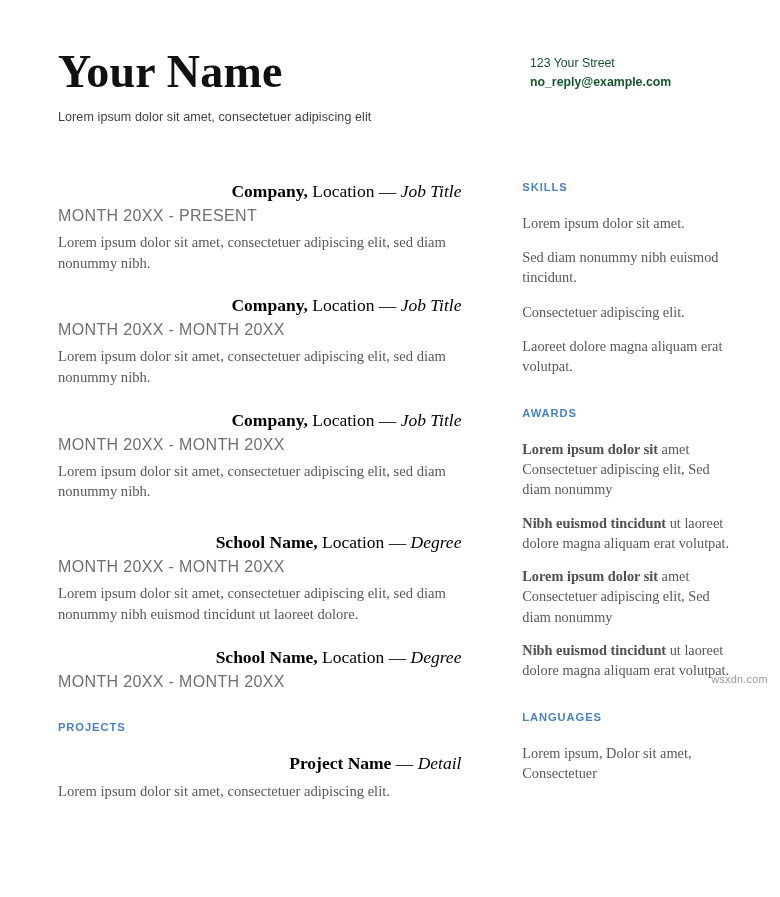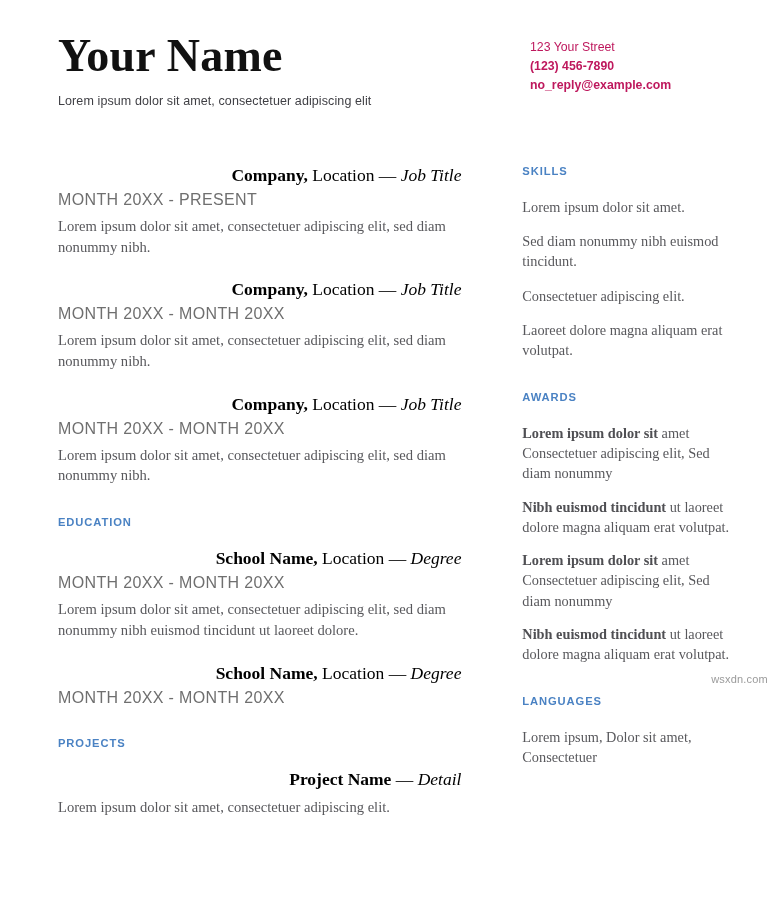--- a/index.html
+++ b/index.html
@@ -13,21 +13,21 @@
     position: relative;
     font-family: "Liberation Sans", sans-serif;
     overflow: hidden;
   }
 
   .page {
     position: relative;
     width: 780px;
     height: 694px;
     box-sizing: border-box;
-    padding: 28px 40px 0 58px;
+    padding: 44px 40px 0 58px;
   }
 
   
   .header {
     display: flex;
     align-items: flex-start;
     justify-content: space-between;
   }
   .header-left { width: 450px; padding-top: 4px; }
   .name {
@@ -45,21 +45,21 @@
     color: #3f3f44;
     margin-top: 14px;
     letter-spacing: 0.1px;
   }
   .contact {
     width: 210px;
     padding-top: 10px;
     font-family: "Liberation Sans", sans-serif;
     font-size: 12.3px;
     line-height: 1.55;
-    color: #be185d;
+    color: #14532d;
   }
   .contact .bold { font-weight: bold; }
 
   
   .columns {
     display: flex;
     margin-top: 57px;
   }
   .col-left  { width: 404px; }
   .col-gap   { width: 61px; }
@@ -137,21 +137,20 @@
 
 <div class="page">
 
   <div class="header">
     <div class="header-left">
       <div class="name">Your Name</div>
       <div class="tagline">Lorem ipsum dolor sit amet, consectetuer adipiscing elit</div>
     </div>
     <div class="contact">
       <div>123 Your Street</div>
-      <div class="bold">(123) 456-7890</div>
       <div class="bold">no_reply@example.com</div>
     </div>
   </div>
 
   <div class="columns">
 
     <div class="col-left">
 
       <div class="section">
 
@@ -168,21 +167,20 @@
         </div>
 
         <div class="entry">
           <div class="entry-title"><span class="org">Company,</span><span class="loc"> Location </span><span class="dash">— </span><span class="role">Job Title</span></div>
           <div class="entry-date">MONTH 20XX - MONTH 20XX</div>
           <div class="entry-desc">Lorem ipsum dolor sit amet, consectetuer adipiscing elit, sed diam nonummy nibh.</div>
         </div>
       </div>
 
       <div class="section">
-        <div class="section-title">EDUCATION</div>
 
         <div class="entry">
           <div class="entry-title"><span class="org">School Name,</span><span class="loc"> Location </span><span class="dash">— </span><span class="role">Degree</span></div>
           <div class="entry-date">MONTH 20XX - MONTH 20XX</div>
           <div class="entry-desc">Lorem ipsum dolor sit amet, consectetuer adipiscing elit, sed diam nonummy nibh euismod tincidunt ut laoreet dolore.</div>
         </div>
 
         <div class="entry">
           <div class="entry-title"><span class="org">School Name,</span><span class="loc"> Location </span><span class="dash">— </span><span class="role">Degree</span></div>
           <div class="entry-date">MONTH 20XX - MONTH 20XX</div>

